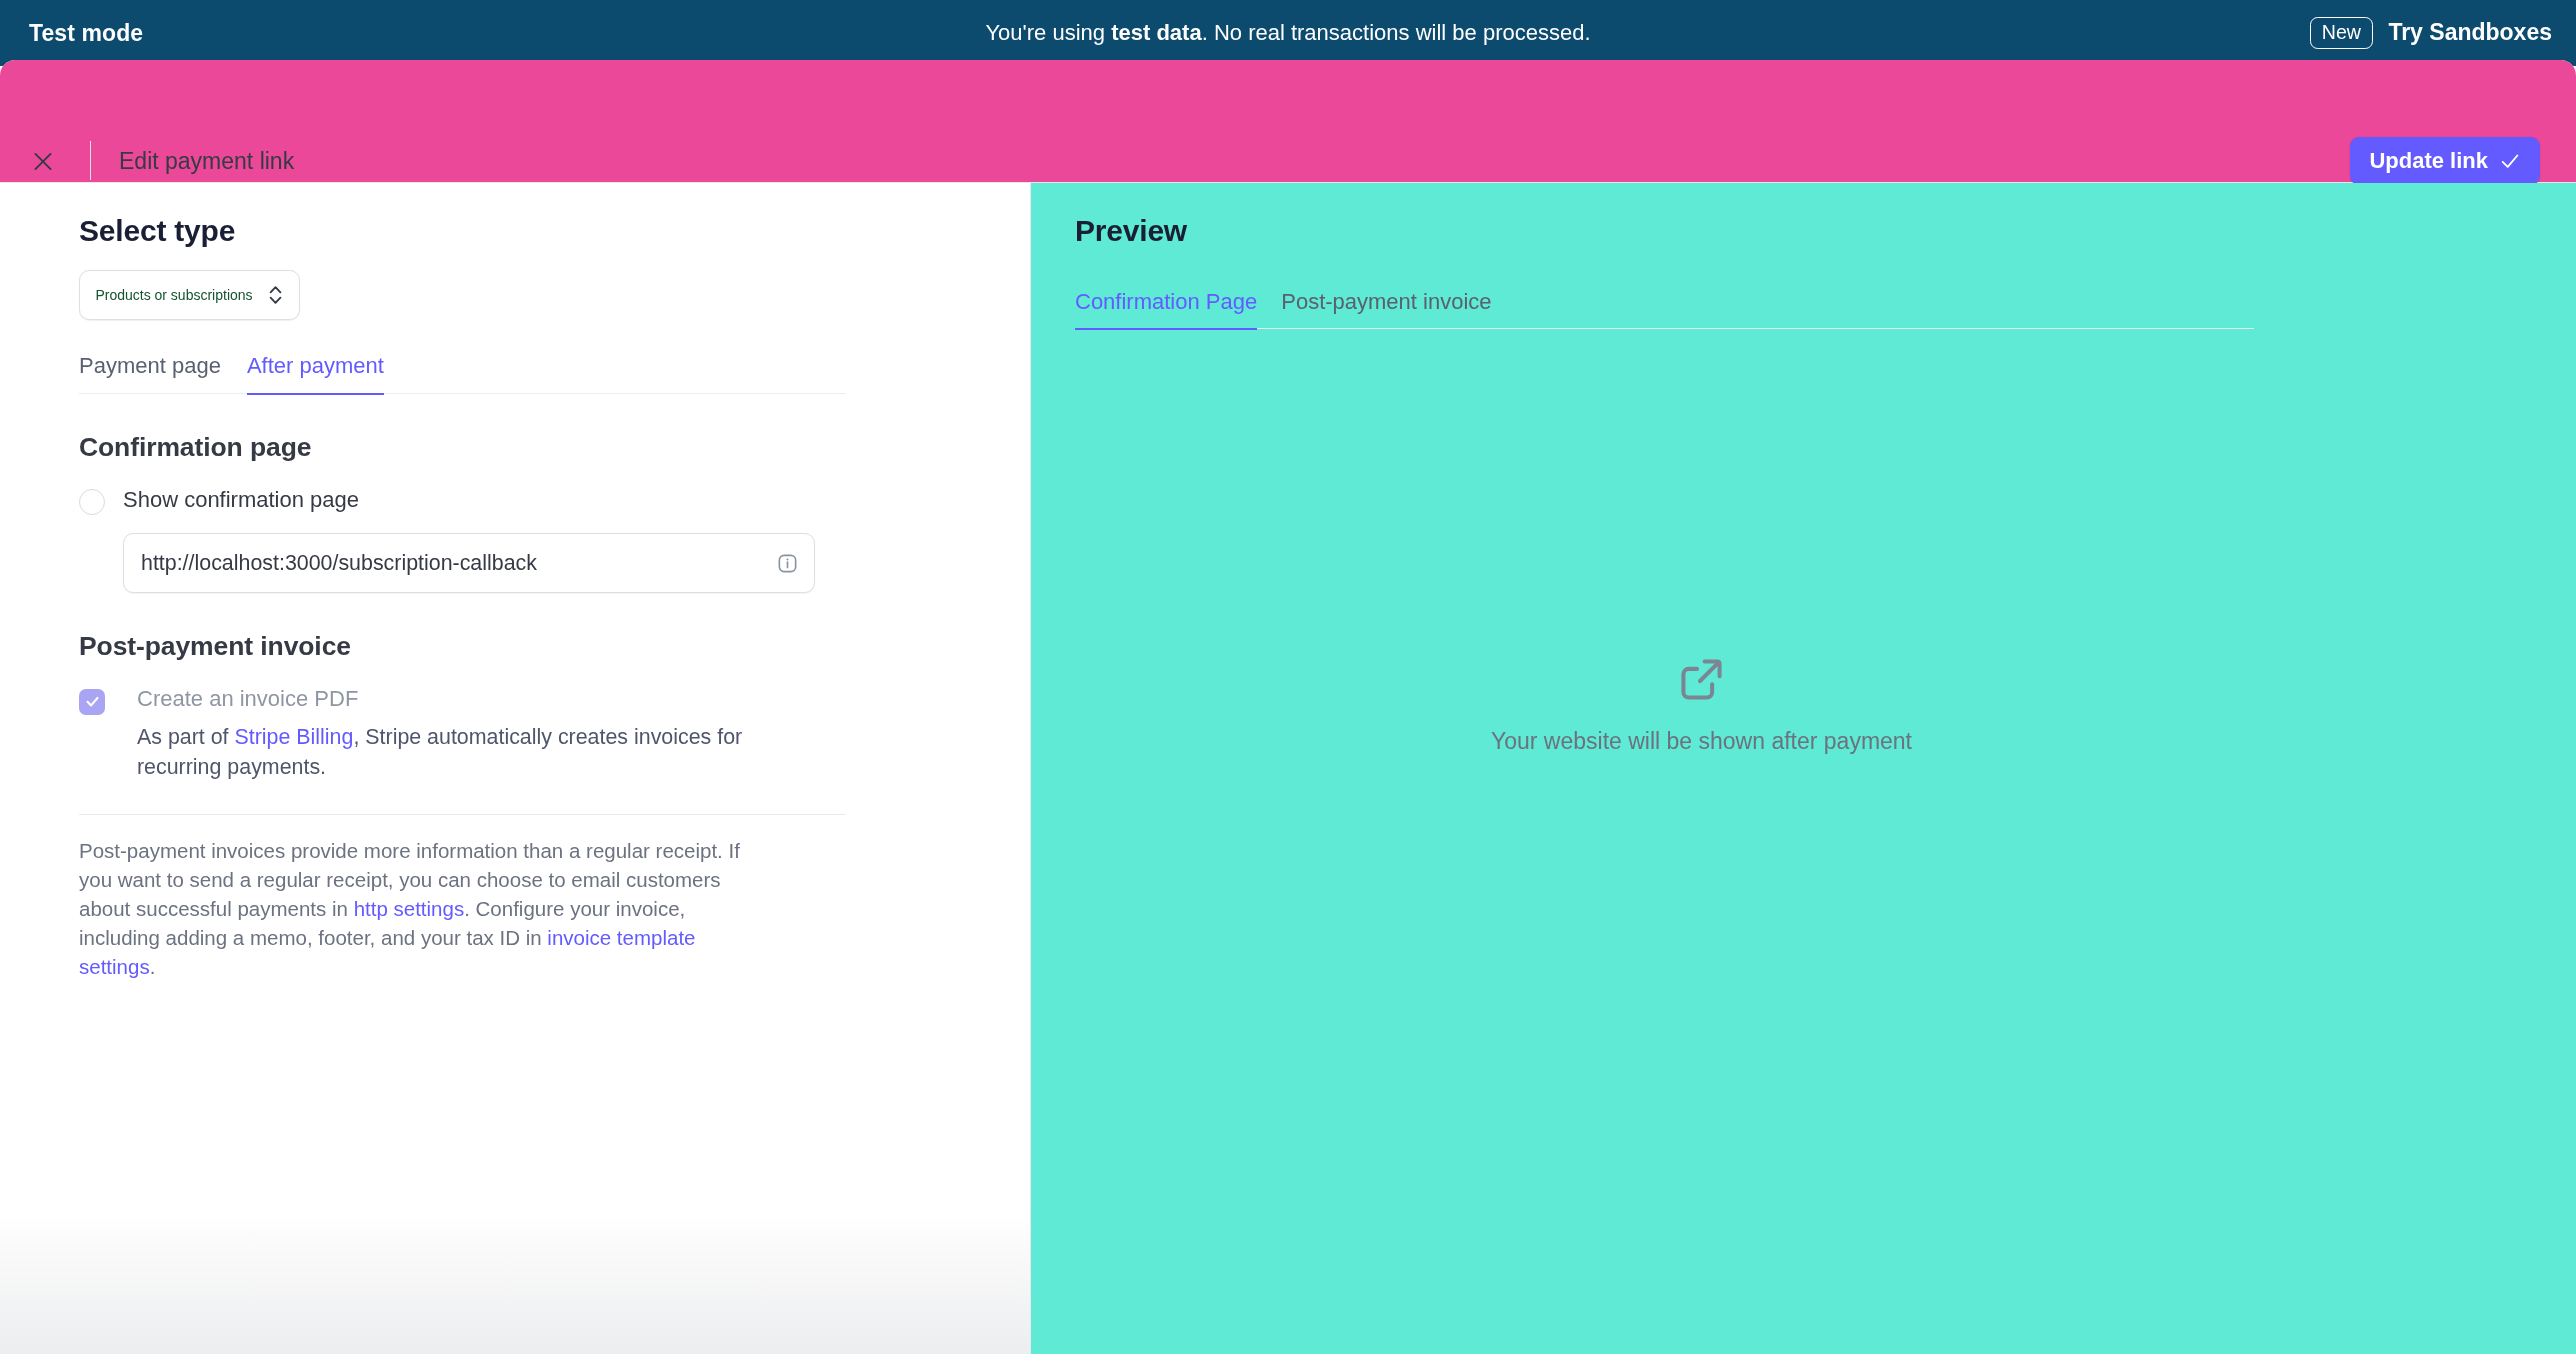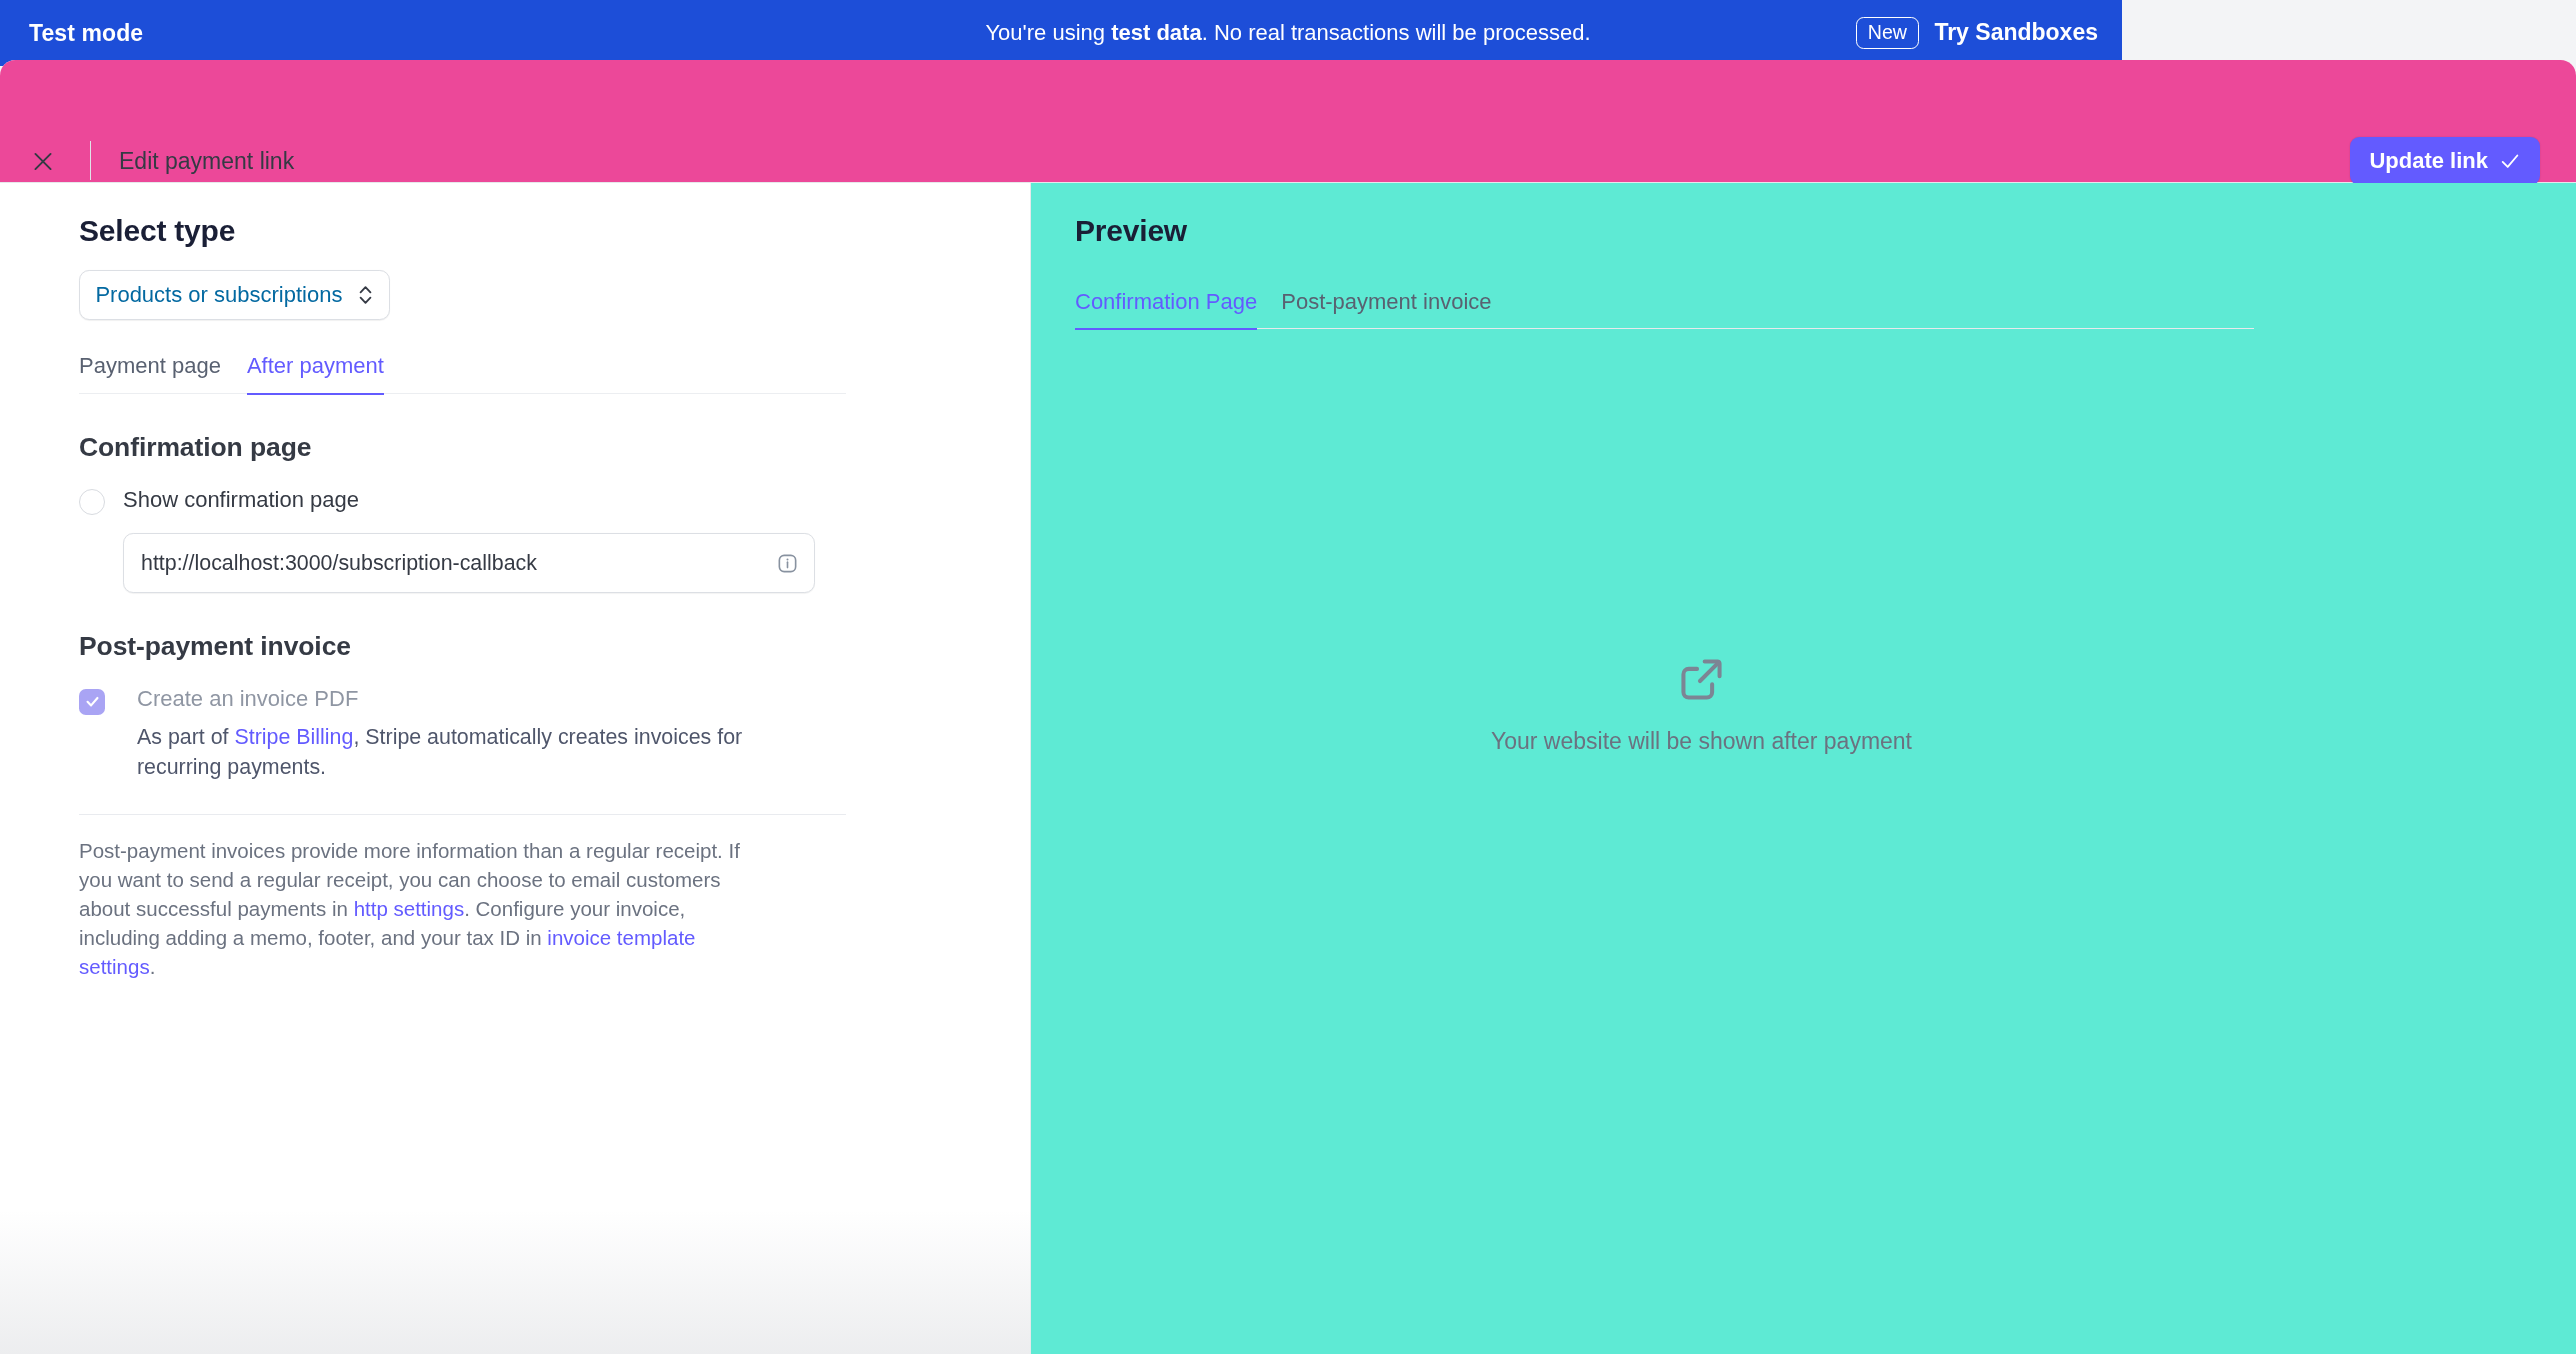--- a/index.html
+++ b/index.html
@@ -6,22 +6,22 @@
   html, body {
     width: 2576px; height: 1355px;
     font-family: "Liberation Sans", sans-serif;
     background: #f3f4f6;
     overflow: hidden;
   }
 
   
   .testbar {
     position: absolute; top: 0; left: 0;
-    width: 2122px; height: 66px;
-    background: #1d4ed8;
+    width: 2576px; height: 66px;
+    background: #0c4a6e;
     display: flex; align-items: center;
     color: #ffffff;
   }
   .testbar-left {
     position: absolute; left: 29px;
     font-size: 23px; font-weight: 700;
     letter-spacing: 0.1px;
   }
   .testbar-center {
     position: absolute; left: 0; width: 2576px;
@@ -122,21 +122,21 @@
   }
   .select-wrap {
     margin-top: 22px;
     display: inline-flex; align-items: center; gap: 13.7px;
     border: 0.9px solid #dcdfe4; border-radius: 10.2px;
     background: #ffffff;
     height: 50px; padding: 0 13.7px 0 15.4px;
     box-shadow: 0 0.9px 0.9px rgba(0,0,0,.06);
     cursor: pointer;
   }
-  .select-value { font-size: 22px; color: #0369a1; }
+  .select-value { font-size: 14px; color: #14532d; }
 
   .tabs {
     margin-top: 33px;
     width: 767px;
     display: flex; gap: 26px;
     border-bottom: 1.7px solid #eceef1;
   }
   .tab {
     font-size: 22px; color: #596171;
     padding-bottom: 13.7px; margin-bottom: -1.7px;

